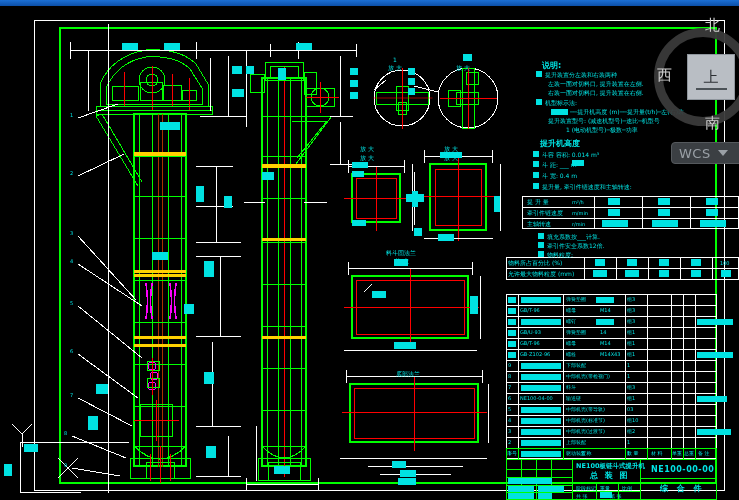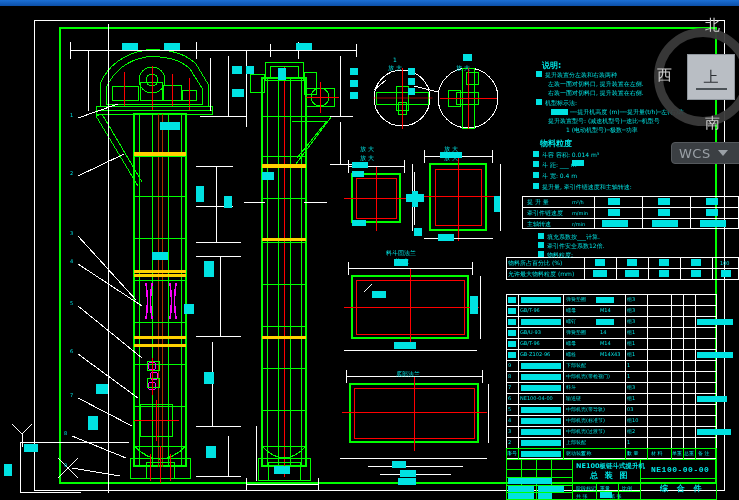--- a/index.html
+++ b/index.html
@@ -406,21 +406,21 @@
     <div class="cd" style="left:545px; top:65px;">提升装置分左装和右装两种</div>
     <div class="cd" style="left:548px; top:74px;">左装一面对切料口, 提升装置在左侧.</div>
     <div class="cd" style="left:548px; top:83px;">右装一面对切料口, 提升装置在右侧.</div>
     <div class="note-blk" style="left:536px; top:93px;"></div>
     <div class="cd" style="left:545px; top:93px;">机型标示法:</div>
     <div class="blk" style="left:551px; top:103px; width:17px; height:6px;"></div>
     <div class="cd" style="left:570px; top:102px;">──提升机高度 (m)──提升量(t/h)─左(右)装.</div>
     <div class="cd" style="left:548px; top:111px;">提升装置型号:  (减速机型号)─速比─机型号</div>
     <div class="cd" style="left:566px; top:120px;">1 (电动机型号)─极数─功率</div>
 
-    <div class="cd ttl" style="left:540px; top:133px;">物料粒度</div>
+    <div class="cd ttl" style="left:540px; top:133px;">提升机高度</div>
     <div class="note-blk" style="left:533px; top:145px;"></div>
     <div class="cd" style="left:542px; top:145px;">斗容 容积: 0.014 m³</div>
     <div class="note-blk" style="left:533px; top:155px;"></div>
     <div class="cd" style="left:542px; top:155px;">斗  距:  ___ m</div>
     <div class="blk" style="left:572px; top:154px; width:12px; height:6px;"></div>
     <div class="note-blk" style="left:533px; top:166px;"></div>
     <div class="cd" style="left:542px; top:166px;">斗  宽:  0.4 m</div>
     <div class="note-blk" style="left:533px; top:177px;"></div>
     <div class="cd" style="left:542px; top:177px;">提升量, 牵引件链速度和主轴转速:</div>
 
@@ -538,21 +538,21 @@
     <div class="ptbl" style="left:528px; top:444px;">代    号</div>
     <div class="ptbl" style="left:580px; top:444px;">名        称</div>
     <div class="ptbl" style="left:627px; top:444px;">数  量</div>
     <div class="ptbl" style="left:651px; top:444px;">材    料</div>
     <div class="ptbl" style="left:672px; top:444px;">单重</div>
     <div class="ptbl" style="left:684px; top:444px;">总重</div>
     <div class="ptbl" style="left:698px; top:444px;">备    注</div>
 
     <div class="cd b" style="left:576px; top:456px; font-size:6.5px;">NE100板链斗式提升机</div>
     <div class="cd b" style="left:590px; top:465px; font-size:8px; letter-spacing:2px;">总  装  图</div>
-    <div class="cd b" style="left:651px; top:459px; font-size:8px; letter-spacing:.5px;font-family:Liberation Mono, monospace;">NE100-00-00</div>
+    <div class="cd b" style="left:651px; top:459px; font-size:8px; letter-spacing:.5px;">NE100-00-00</div>
     <div class="cd b" style="left:660px; top:478px; font-size:8px; letter-spacing:3px;">综 合 件</div>
     <div class="ptbl" style="left:576px; top:479px;">阶段标记</div>
     <div class="ptbl" style="left:600px; top:479px;">重量</div>
     <div class="ptbl" style="left:622px; top:479px;">比例</div>
     <div class="ptbl" style="left:576px; top:487px;">共    张</div>
     <div class="ptbl" style="left:610px; top:487px;">第    张</div>
     <div class="blk" style="left:508px; top:472px; width:44px; height:6px;"></div>
     <div class="blk" style="left:508px; top:480px; width:26px; height:6px;"></div>
     <div class="blk" style="left:538px; top:480px; width:26px; height:6px;"></div>
     <div class="blk" style="left:508px; top:487px; width:26px; height:6px;"></div>

